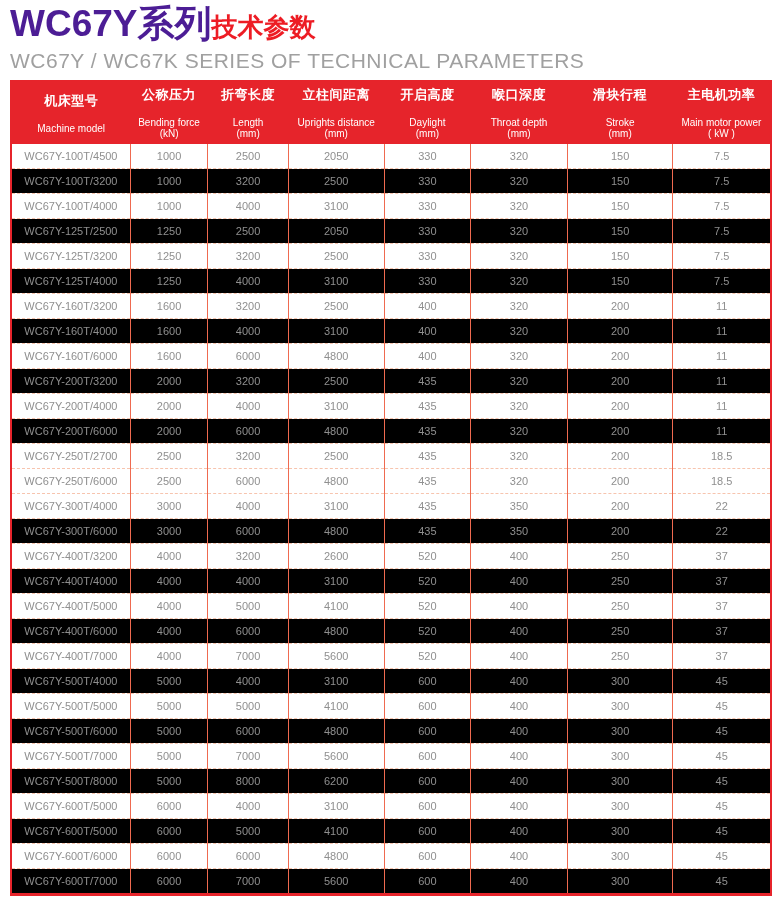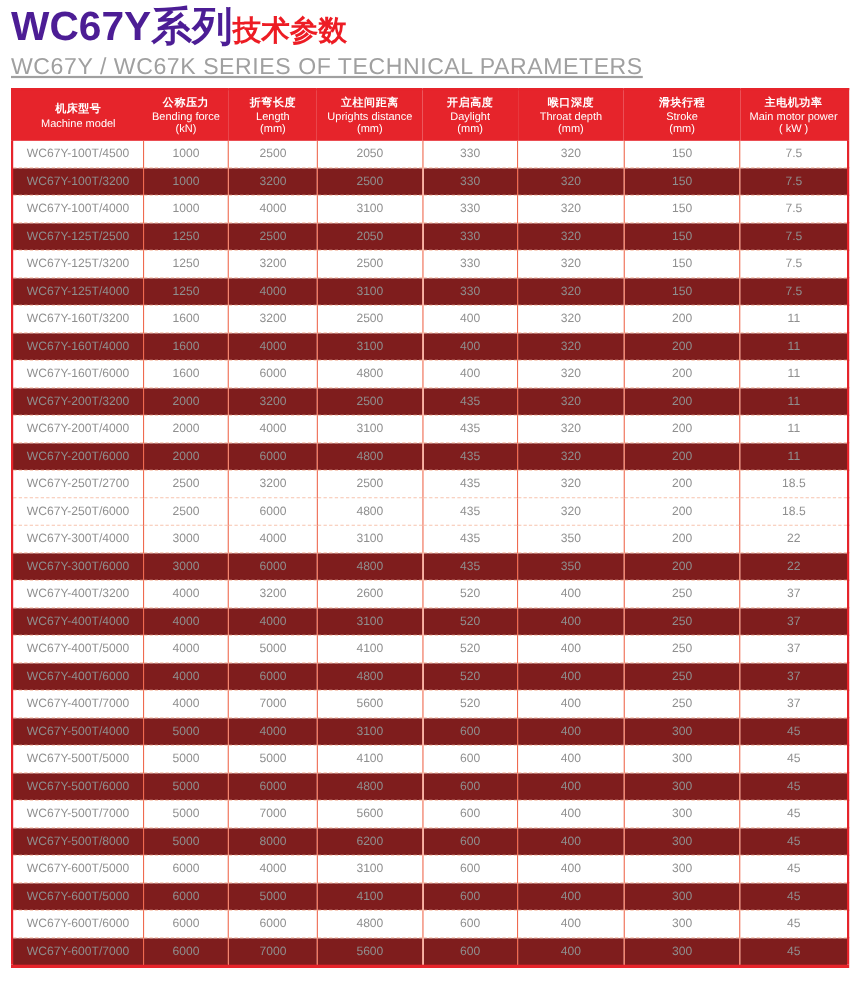--- a/index.html
+++ b/index.html
@@ -3,35 +3,35 @@
 <meta charset="utf-8">
 <style>
   html,body{margin:0;padding:0;background:#fff;}
   body{width:780px;height:915px;overflow:hidden;font-family:"Liberation Sans","DejaVu Sans",sans-serif;}
   .page{padding:2px 8px 0 10px;box-sizing:border-box;}
 
   
   .title-line{white-space:nowrap;line-height:44px;height:46px;}
   .title-main{font-size:37px;font-weight:bold;color:#4c1d95;}
   .title-sub{font-size:26px;font-weight:bold;color:#ed1c24;}
-  .subtitle{font-size:21px;color:#a0a0a0;letter-spacing:0.5px;line-height:24px;margin-top:1px;text-decoration:underline;}
+  .subtitle{font-size:21px;color:#a0a0a0;letter-spacing:0.5px;line-height:24px;margin-top:1px;}
 
   
   table{width:762px;border-collapse:collapse;table-layout:fixed;margin-top:7px;
         border:2px solid #e6242b;border-bottom-width:3px;}
   thead th{background:#e6242b;color:#fff;padding:4px 0 5px;vertical-align:middle;}
-  .th-zh{display:block;font-size:10px;font-weight:bold;letter-spacing:0.5px;}
-  .th-en{display:block;font-size:10px;font-weight:normal;line-height:11px;margin-top:1px;}
+  .th-zh{display:block;font-size:13px;font-weight:bold;letter-spacing:0.5px;}
+  .th-en{display:block;font-size:10px;font-weight:normal;line-height:11px;margin-top:13px;}
   .th-unit{display:block;font-size:10px;font-weight:normal;line-height:11px;}
   tbody td{height:22px;font-size:11px;color:#8f8f8f;text-align:center;vertical-align:middle;
            border-right:1px solid #ef6a50;border-top:1px dashed #f7c4ae;
            overflow:hidden;white-space:nowrap;}
   tbody td:last-child{border-right:none;}
   tbody tr:first-child td{border-top:none;}
-  tbody tr.alt{background:#7f1d1d;}
+  tbody tr.alt{background:#000000;}
 </style>
 </head>
 <body>
 
 <div class="page">
 
   <div class="title-line">
     <span class="title-main">WC67Y系列</span><span class="title-sub">技术参数</span>
   </div>
   <div class="subtitle">WC67Y / WC67K SERIES OF TECHNICAL PARAMETERS</div>

